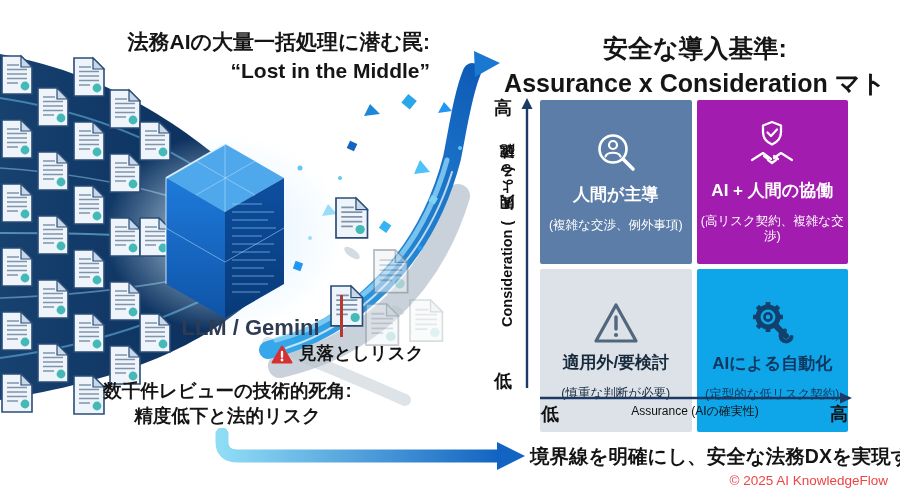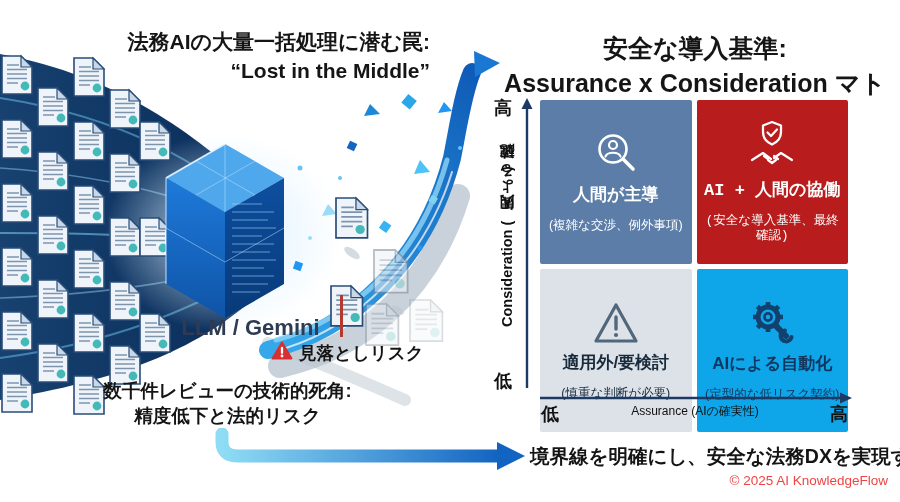--- a/index.html
+++ b/index.html
@@ -7,29 +7,29 @@
     position:relative;width:900px;height:502px;background:#ffffff;overflow:hidden;
     font-family:"Liberation Sans","DejaVu Sans",sans-serif;color:#111;
   }
   .abs{position:absolute;}
   
   .left-title{left:35px;top:28px;width:395px;text-align:right;font-size:21px;font-weight:bold;line-height:1.38;color:#151515;}
   .right-title{left:495px;top:31px;width:400px;text-align:center;font-size:25px;font-weight:bold;line-height:1.4;color:#151515;}
   
   .illus{left:0;top:48px;}
   .engine-label{left:168px;top:315px;width:165px;text-align:center;font-size:22px;font-weight:bold;color:#2f3b52;}
-  .risk-row{left:271px;top:341px;display:flex;align-items:flex-start;gap:6px;}
+  .risk-row{left:271px;top:341px;display:flex;align-items:flex-end;gap:6px;}
   .risk-text{font-size:17.5px;font-weight:bold;color:#141414;}
   .risk-line{left:340px;top:295px;width:3px;height:42px;background:#b43a2f;}
   .note{left:60px;top:379px;width:335px;text-align:center;font-size:18.5px;font-weight:bold;line-height:1.35;color:#151515;}
   
   .matrix{left:540px;top:100px;width:308px;height:332px;display:grid;grid-template-columns:1fr 1fr;grid-template-rows:1fr 1fr;gap:5px;}
   .quad{display:flex;flex-direction:column;align-items:center;justify-content:center;text-align:center;border-radius:2px;padding:4px;}
   .quad-q1{background:#5b7da7;color:#ffffff;}
-  .quad-q2{background:#b91c1c;color:#ffffff;font-family:Liberation Mono, monospace;}
+  .quad-q2{background:#a21caf;color:#ffffff;}
   .quad-q3{background:#dce2e8;color:#182a3c;}
   .quad-q4{background:#0ea5e9;color:#10375f;}
   .quad .qt{font-size:17px;font-weight:bold;margin-top:7px;line-height:1.15;}
   .quad .qs{font-size:12.5px;margin-top:13px;line-height:1.2;}
   
   .ylab-high{left:494px;top:96px;font-size:18px;font-weight:bold;}
   .ylab-low{left:494px;top:369px;font-size:18px;font-weight:bold;}
   .ylab-name{left:498px;top:118px;height:258px;width:22px;writing-mode:vertical-rl;transform:rotate(180deg);
              font-size:14.5px;font-weight:bold;color:#111;text-align:center;white-space:nowrap;}
   .xlab-low{left:541px;top:402px;font-size:18px;font-weight:bold;}
@@ -217,21 +217,21 @@
         <path d="M19.5,12.5 L23,16 L29,9.5" stroke="#ffffff" stroke-width="2.2" fill="none" stroke-linecap="round" stroke-linejoin="round"></path>
         <g stroke="#ffffff" stroke-width="2.2" fill="none" stroke-linecap="round" stroke-linejoin="round">
           <path d="M4,40 l11,-7 l8,6"></path>
           <path d="M44,40 l-11,-7 l-7,5"></path>
           <path d="M20,40 l4,3 l4,-3"></path>
           <path d="M26,36 l4,3"></path>
           <path d="M16,36 l4,3"></path>
         </g>
       </svg>
       <div class="qt">AI + 人間の協働</div>
-      <div class="qs">(安全な導入基準、最終確認)</div>
+      <div class="qs">(高リスク契約、複雑な交渉)</div>
     </div>
 
     <div class="quad quad-q3">
       <svg width="48" height="46" viewBox="0 0 48 46">
         <polygon points="24,5 44,41 4,41" stroke="#52677c" stroke-width="3.2" fill="none" stroke-linejoin="round"></polygon>
         <path d="M24,17 L24,29" stroke="#52677c" stroke-width="3.4" stroke-linecap="round"></path>
         <circle cx="24" cy="35" r="2.1" fill="#52677c"></circle>
       </svg>
       <div class="qt">適用外/要検討</div>
       <div class="qs">(慎重な判断が必要)</div>

